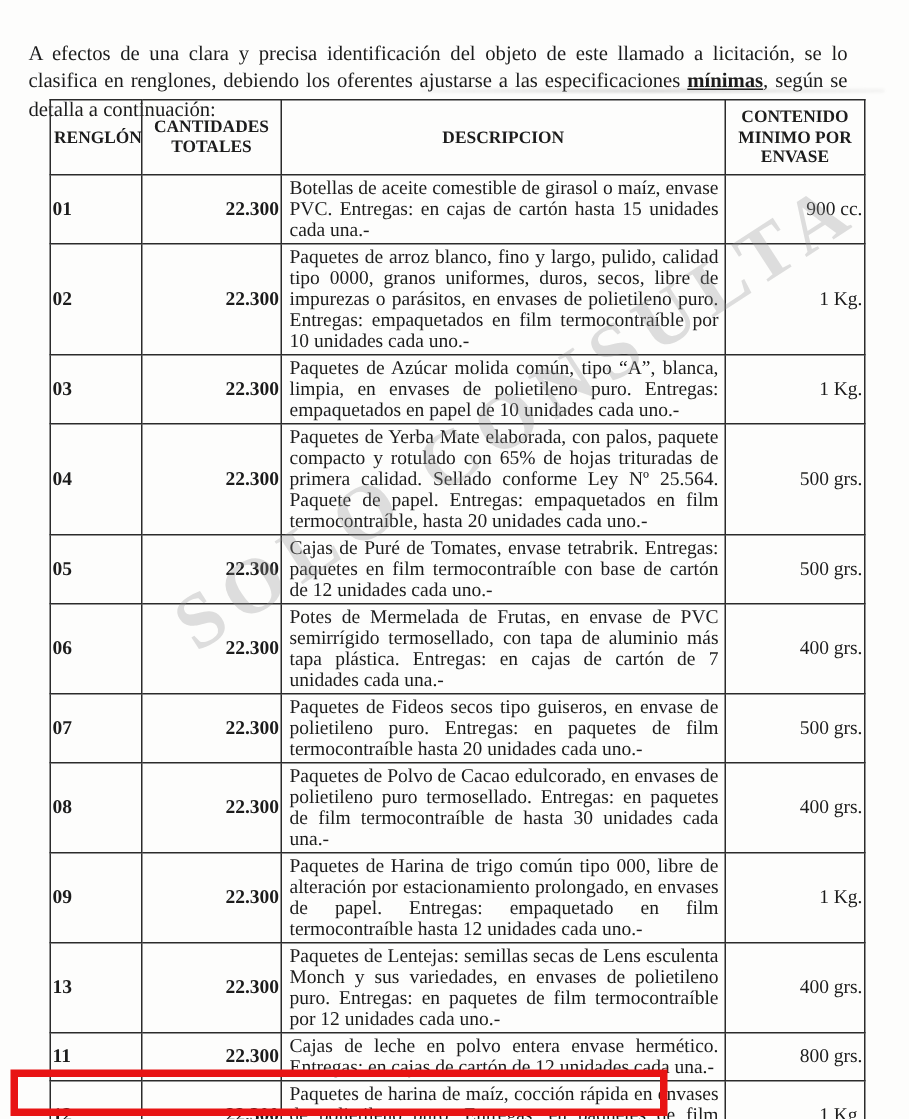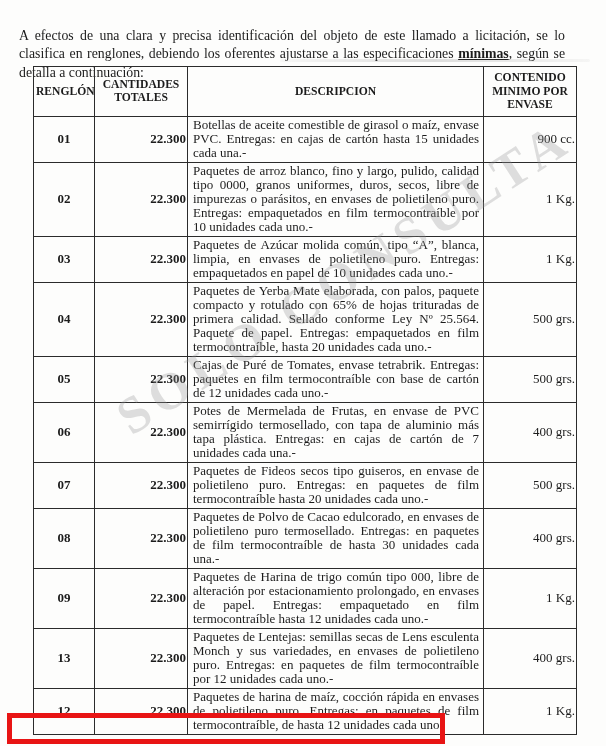--- a/index.html
+++ b/index.html
@@ -28,21 +28,21 @@
     position:absolute;left:33px;top:66px;width:543px;
     border-collapse:collapse;table-layout:fixed;
     background:transparent;
   }
   .lic th,.lic td{border:1.5px solid #2b2b2b;}
   .lic th{
     font-size:11.6px;line-height:13.5px;font-weight:bold;
     text-align:center;padding:4px 2px;vertical-align:middle;
   }
   .lic td{vertical-align:middle;}
-  td.c-reng{ text-align:center;font-weight:bold;font-size:13px;width:61px;}
+  td.c-reng{ text-align:left;font-weight:bold;font-size:13px;width:61px;}
   td.c-cant{ text-align:right;font-weight:bold;font-size:13px;width:93px;}
   td.c-desc{
     width:296px;font-size:13px;line-height:14px;text-align:justify;
     padding:1px 4px 2px 5px;vertical-align:top;
   }
   td.c-cont{ text-align:right;font-size:13px;width:93px;}
 
   .watermark{
     position:absolute;left:122px;top:392px;
     transform:rotate(-33deg);transform-origin:0 50%;
@@ -136,20 +136,26 @@
         <td class="c-desc">Paquetes de Harina de trigo común tipo 000, libre de alteración por estacionamiento prolongado, en envases de papel. Entregas: empaquetado en film termocontraíble hasta 12 unidades cada uno.-</td>
         <td class="c-cont">1 Kg.</td>
       </tr>
       <tr>
         <td class="c-reng">13</td>
         <td class="c-cant">22.300</td>
         <td class="c-desc">Paquetes de Lentejas: semillas secas de Lens esculenta Monch y sus variedades, en envases de polietileno puro. Entregas: en paquetes de film termocontraíble por 12 unidades cada uno.-</td>
         <td class="c-cont">400 grs.</td>
       </tr>
       <tr>
+        <td class="c-reng">11</td>
+        <td class="c-cant">22.300</td>
+        <td class="c-desc">Cajas de leche en polvo entera envase hermético. Entregas: en cajas de cartón de 12 unidades cada una.-</td>
+        <td class="c-cont">800 grs.</td>
+      </tr>
+      <tr>
         <td class="c-reng">12</td>
         <td class="c-cant">22.300</td>
         <td class="c-desc">Paquetes de harina de maíz, cocción rápida en envases de polietileno puro. Entregas: en paquetes de film termocontraíble, de hasta 12 unidades cada uno.</td>
         <td class="c-cont">1 Kg.</td>
       </tr>
     </tbody>
 
 </table>
 
 <div class="watermark">SOLO CONSULTA</div>

